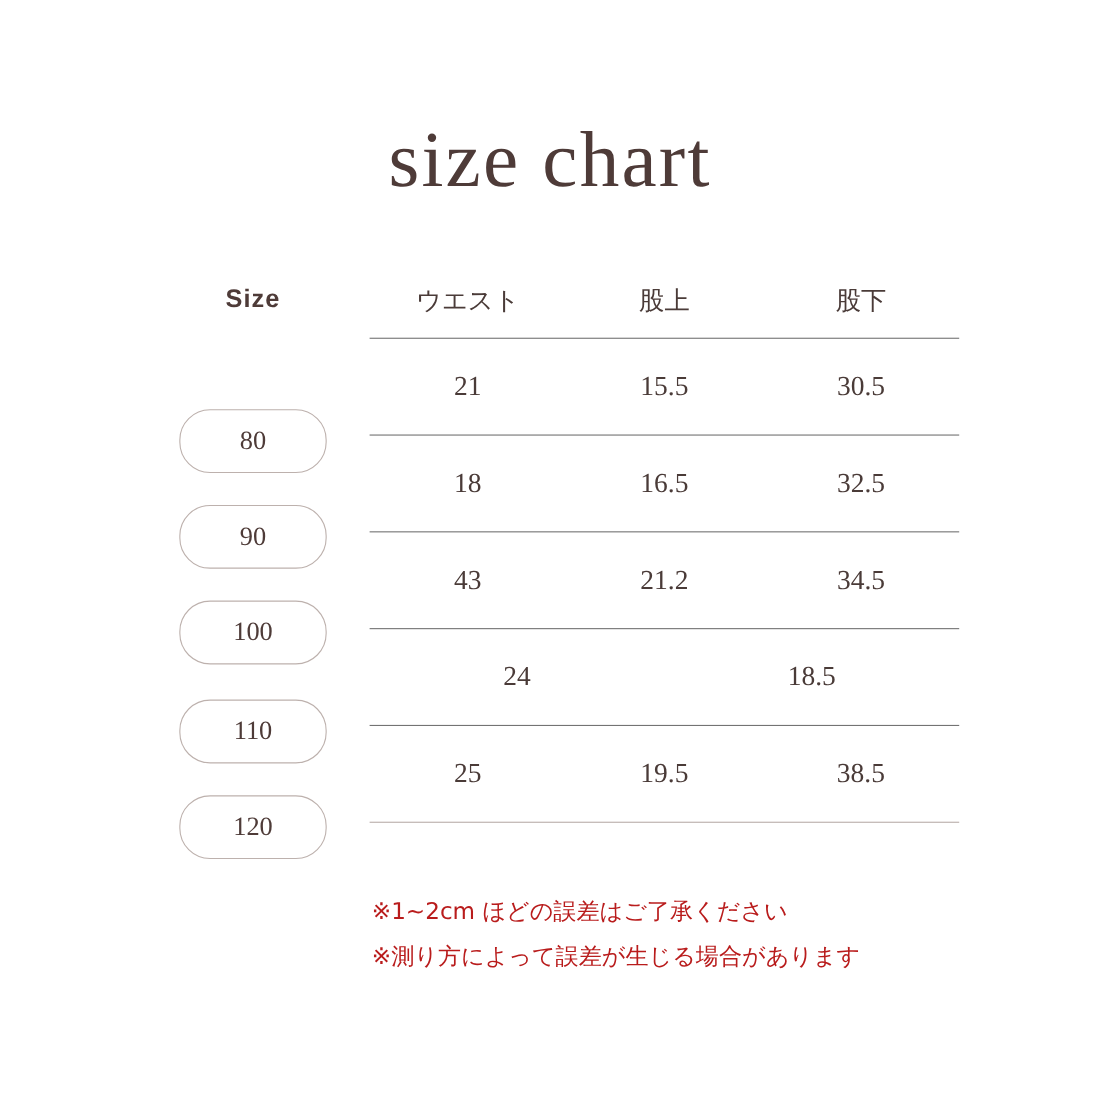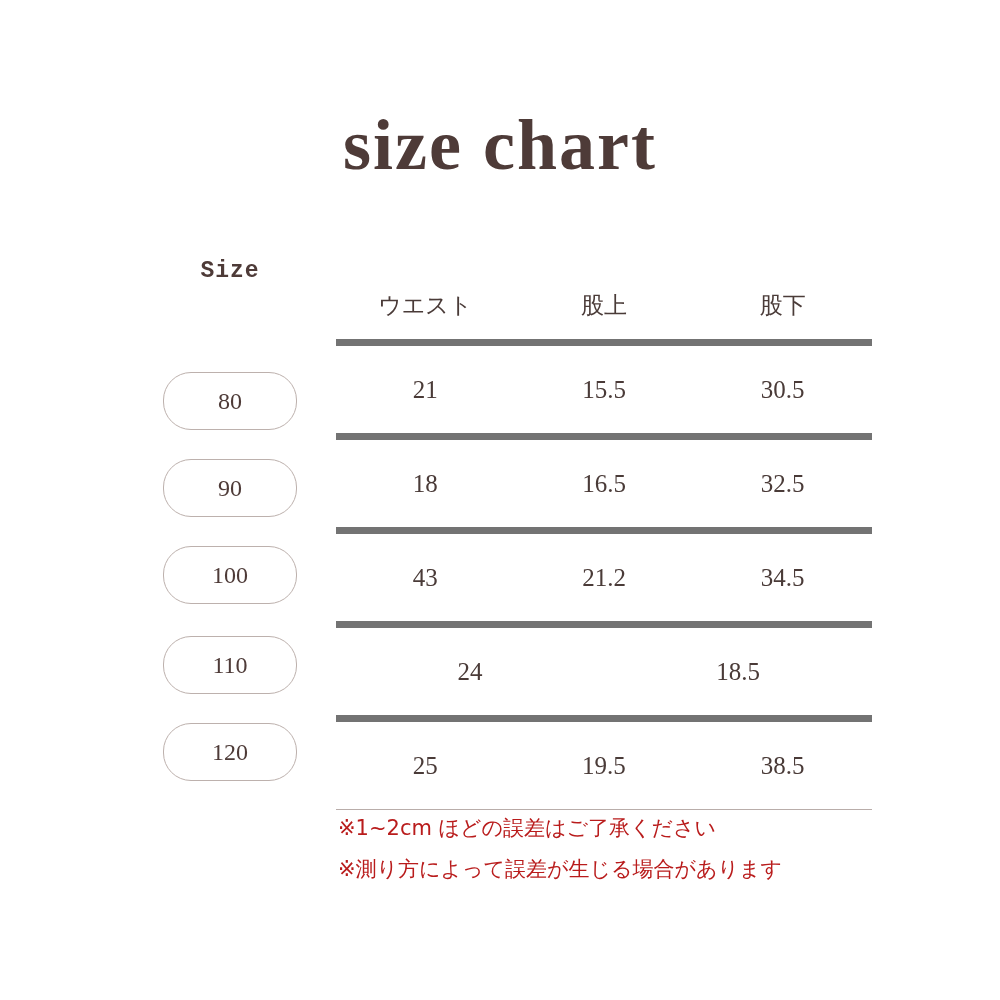--- a/index.html
+++ b/index.html
@@ -22,37 +22,37 @@
   .title {
     position: absolute;
     left: 0;
     right: 0;
     top: 104px;
     text-align: center;
     font-family: "Liberation Serif", serif;
     font-size: 72px;
     letter-spacing: 2px;
     color: #4e3b38;
-    font-weight: 700;
+    font-weight: 400;
   }
 
   
   .size-col {
     position: absolute;
     left: 130px;
     top: 258px;
     width: 200px;
   }
   .size-head {
     text-align: center;
     font-size: 23px;
     font-weight: 700;
     color: #4e3b38;
     letter-spacing: 1px;
-    font-family: Liberation Mono, monospace;
+    font-family: Liberation Sans, sans-serif;
   }
   .pill {
     width: 132px;
     height: 56px;
     margin: 12px auto;
     border: 1px solid #bdb1ad;
     border-radius: 28px;
     display: flex;
     align-items: center;
     justify-content: center;
@@ -66,36 +66,35 @@
     width: 200px;
     height: 56px;
   }
 
   
   .table {
     position: absolute;
     left: 336px;
     top: 258px;
     width: 536px;
-    margin-top: 32px;
   }
   .thead {
     display: flex;
     font-family: "DejaVu Sans", sans-serif;
     font-size: 23px;
     color: #4a3b38;
     padding-bottom: 18px;
   }
   .thead .cell {
     flex: 1;
     text-align: center;
   }
   .row {
     display: flex;
-    border-top: 7px solid #737373;
+    border-top: 1px solid #737373;
     height: 87px;
     align-items: center;
   }
   .row:last-child {
     border-bottom: 1px solid #b9adaa;
     justify-content: flex-end;
   }
   .row .cell {
     flex: 1;
     text-align: center;

